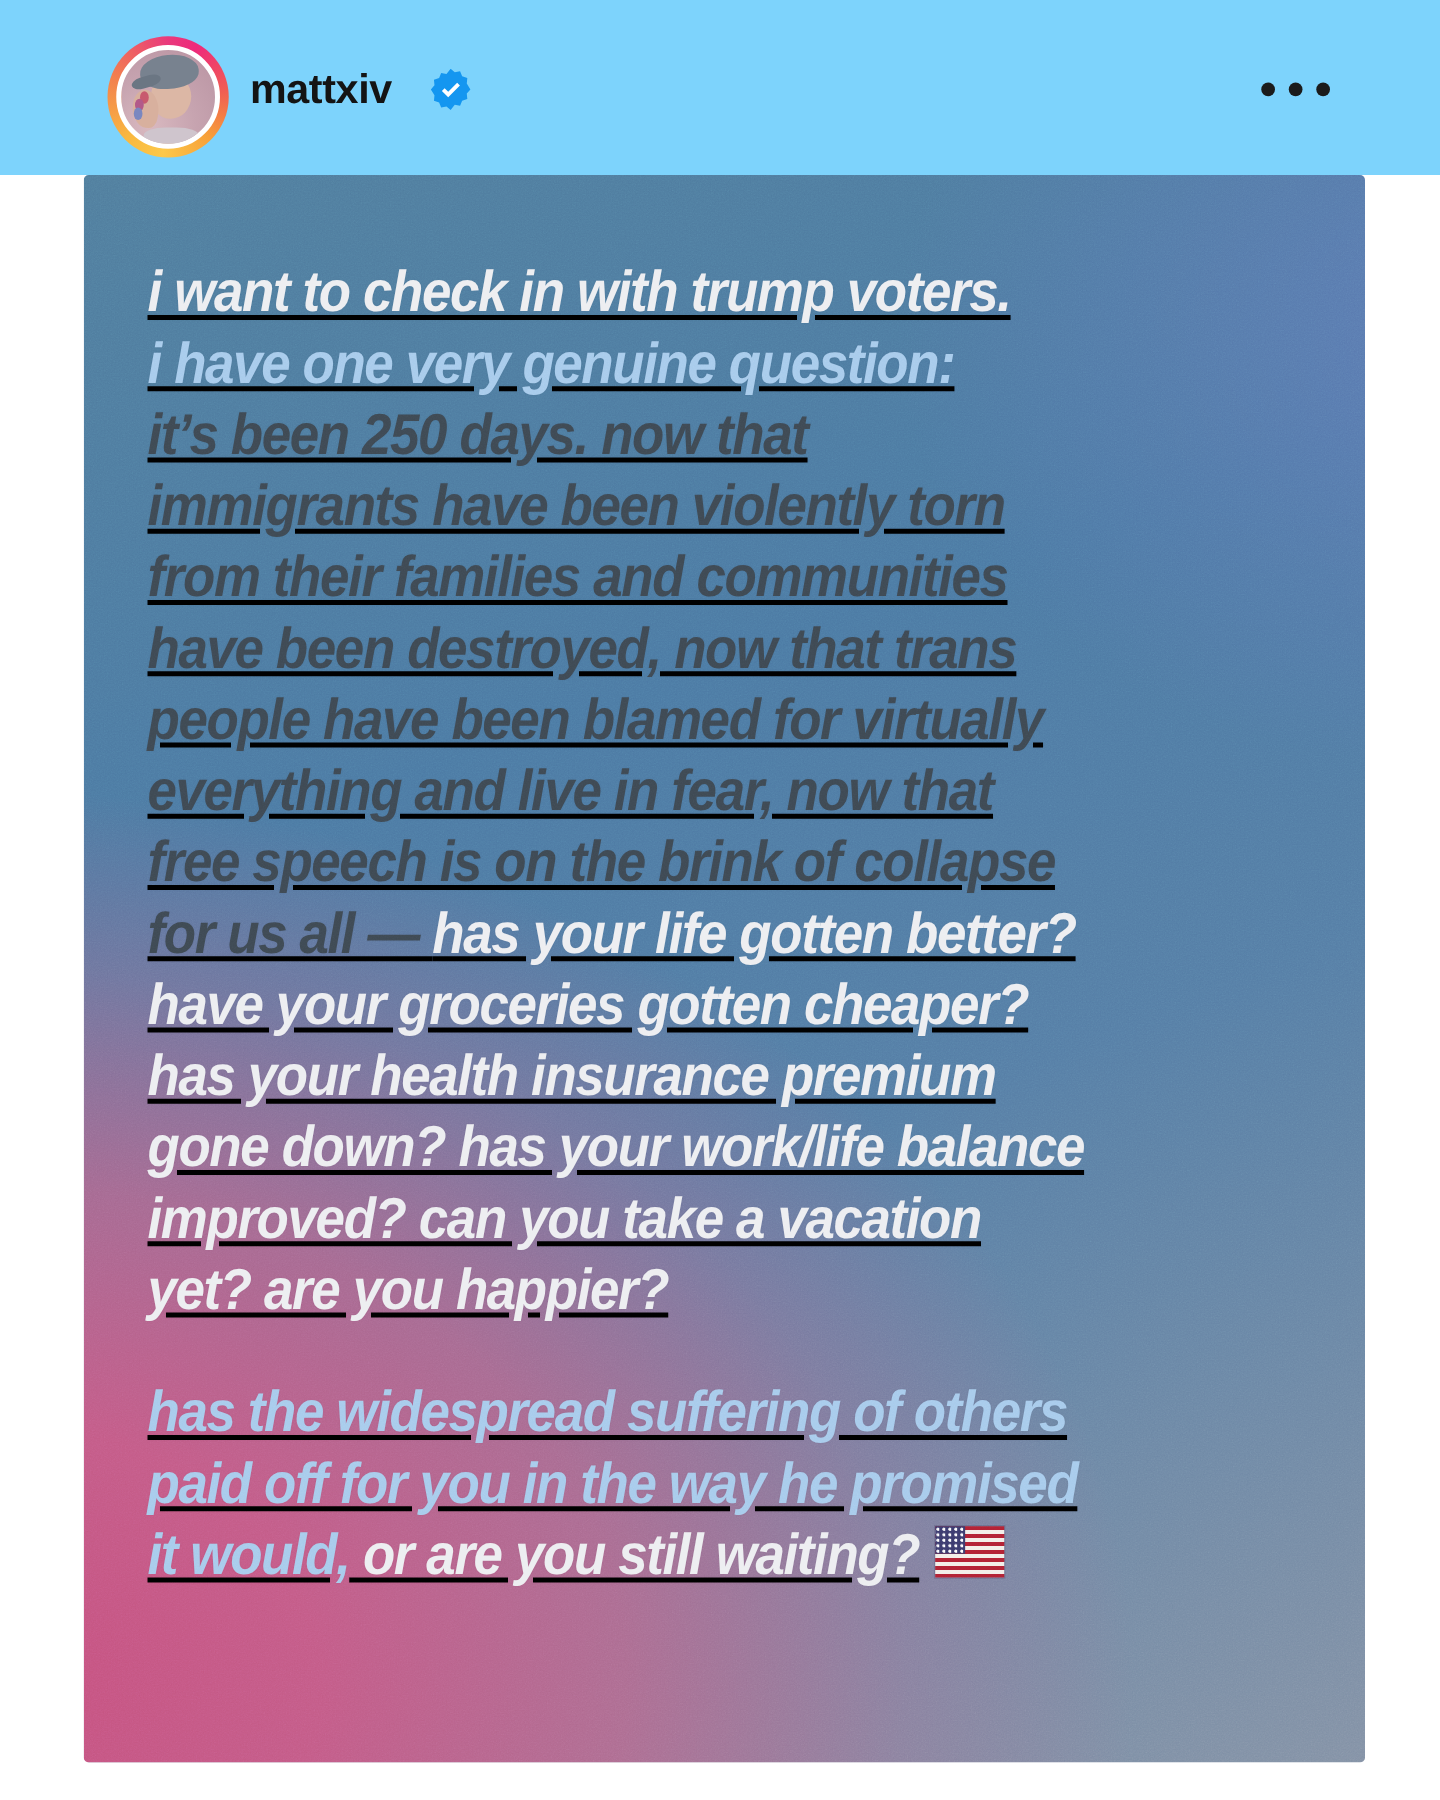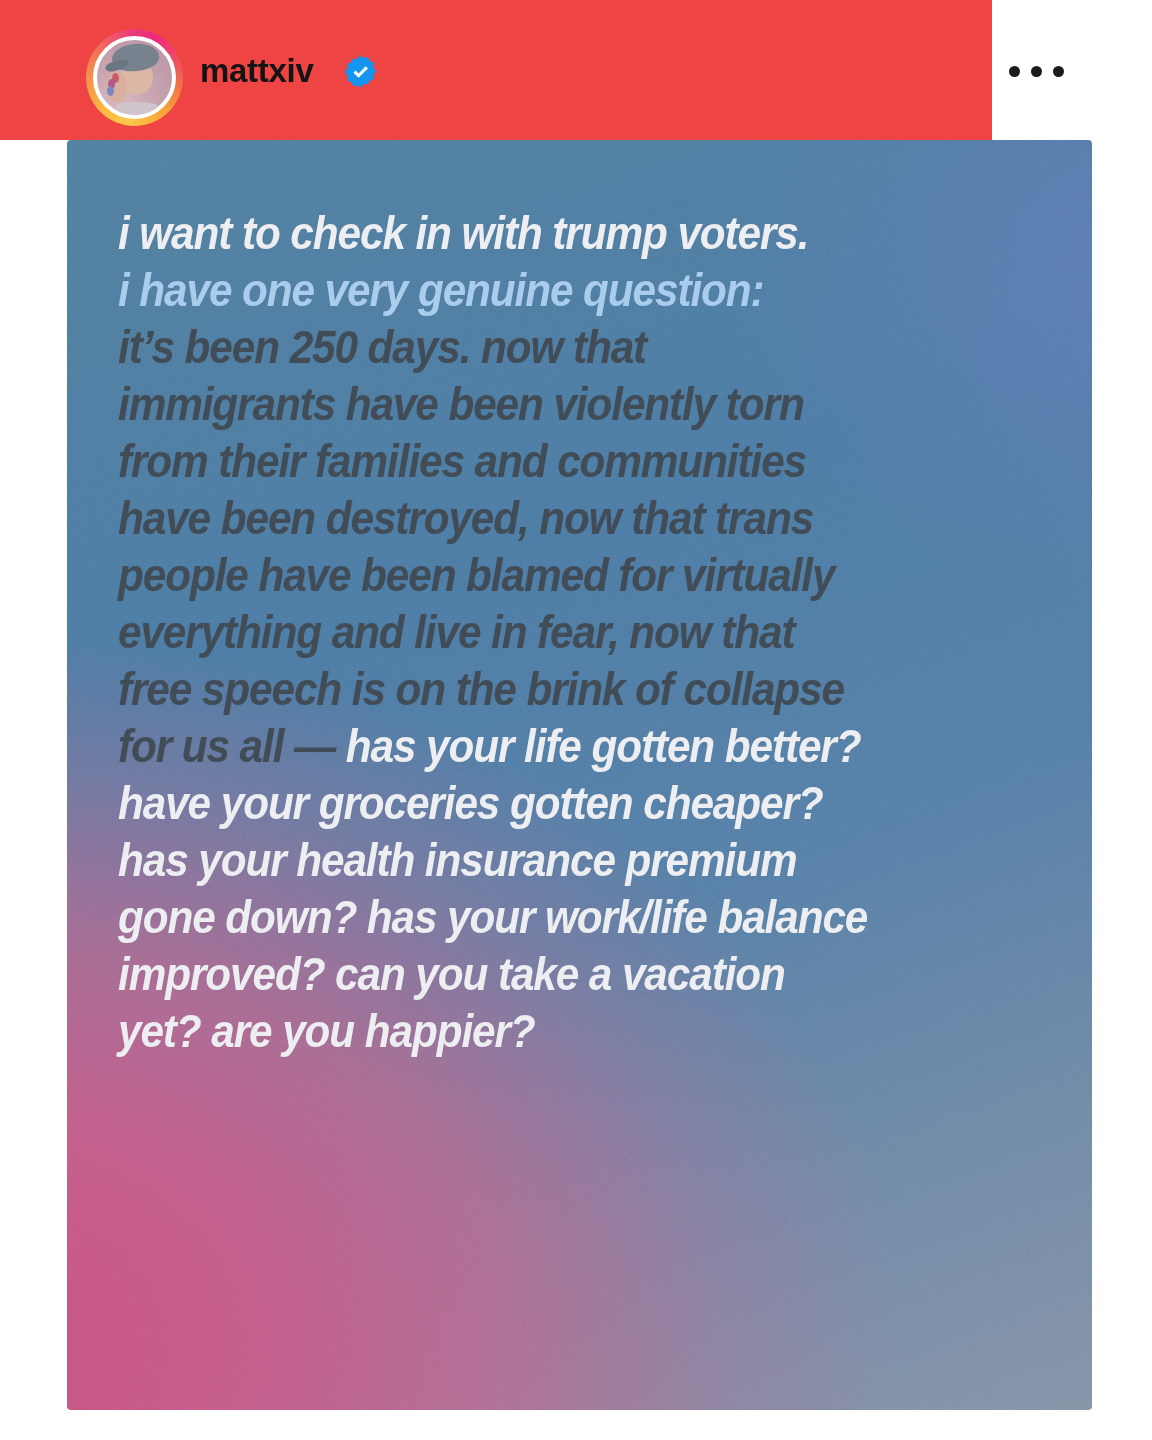--- a/index.html
+++ b/index.html
@@ -2,21 +2,21 @@
 <html><head>
 <meta charset="utf-8">
 <style>
   html,body{margin:0;padding:0;}
   body{
     width:1152px;height:1440px;position:relative;background:#ffffff;
     font-family:"Liberation Sans", sans-serif;overflow:hidden;
   }
 
   
-  .post-header{position:absolute;left:0;top:0;width:992px;height:140px;background:#ef4444;}
+  .post-header{position:absolute;left:0;top:0;width:1152px;height:140px;background:#7dd3fc;}
   .avatar{position:absolute;left:86px;top:29px;width:97px;height:97px;border-radius:50%;
     background:conic-gradient(#e9397c 0deg,#ee2a7b 30deg,#f05e52 85deg,#f7a038 135deg,#fcc84a 185deg,#f9b83f 225deg,#f2804f 290deg,#e9397c 360deg);}
   .avatar-photo{position:absolute;inset:7px;border-radius:50%;border:4px solid #fff;overflow:hidden;
     background:radial-gradient(circle at 30% 80%, #d9b9c0 0%, #c7a4b0 45%, #b892a1 100%);}
   .ph-cap{position:absolute;top:5%;left:20%;width:62%;height:36%;background:#78828f;border-radius:50% 50% 45% 45%;transform:rotate(-5deg);}
   .ph-brim{position:absolute;top:28%;left:10%;width:32%;height:12%;background:#6b7683;border-radius:40%/60%;transform:rotate(-16deg);}
   .ph-face{position:absolute;top:27%;left:32%;width:42%;height:46%;background:#dcb7a5;border-radius:48% 52% 55% 50%;}
   .ph-hand{position:absolute;top:42%;left:12%;width:28%;height:40%;background:#d8b09e;border-radius:40% 60% 30% 60%;transform:rotate(8deg);}
   .ph-nail1,.ph-nail2,.ph-nail3{position:absolute;width:7px;height:10px;border-radius:50%;}
   .ph-nail1{top:44%;left:20%;background:#c85a6e;}
@@ -34,21 +34,21 @@
   
   .post-image{
     position:absolute;left:67px;top:140px;width:1025px;height:1270px;margin:0;border-radius:4px;overflow:hidden;
     background:
       radial-gradient(ellipse 120% 75% at -8% 95%, #c7517f 0%, #c45c88 22%, rgba(194,100,140,.75) 42%, rgba(175,110,150,.35) 60%, rgba(175,110,150,0) 75%),
       radial-gradient(ellipse 62% 38% at 108% 10%, rgba(98,124,184,.8) 0%, rgba(98,124,184,0) 72%),
       linear-gradient(160deg, #517e9e 0%, #4c7aa4 35%, #567ea6 60%, #8492a6 100%);
   }
   .grain{position:absolute;inset:0;width:100%;height:100%;opacity:.16;mix-blend-mode:overlay;pointer-events:none;}
 
-  .text-layer{position:relative;padding:65px 30px 0 51px;}
+  .text-layer{position:relative;padding:65px 30px 0 51px;text-decoration:underline;}
   .block-body{}
   .block-outro{margin-top:41px;}
   .line{
     font-style:italic;font-weight:bold;font-size:46px;line-height:57px;letter-spacing:-1.2px;
     transform:scaleX(.92);transform-origin:0 50%;white-space:nowrap;
     text-shadow:0 0 2px rgba(0,0,0,.05);
   }
   .seg-white{color:#edeef1;}
   .seg-blue{color:#a7cbec;}
   .seg-dark{color:#3e4953;}
@@ -105,20 +105,25 @@
         <div class="line"><span class="seg-dark">people have been blamed for virtually</span></div>
         <div class="line"><span class="seg-dark">everything and live in fear, now that</span></div>
         <div class="line"><span class="seg-dark">free speech is on the brink of collapse</span></div>
         <div class="line"><span class="seg-dark">for us all — </span><span class="seg-white">has your life gotten better?</span></div>
         <div class="line"><span class="seg-white">have your groceries gotten cheaper?</span></div>
         <div class="line"><span class="seg-white">has your health insurance premium</span></div>
         <div class="line"><span class="seg-white">gone down? has your work/life balance</span></div>
         <div class="line"><span class="seg-white">improved? can you take a vacation</span></div>
         <div class="line"><span class="seg-white">yet? are you happier?</span></div>
       </div>
+      <div class="block block-outro">
+        <div class="line"><span class="seg-blue">has the widespread suffering of others</span></div>
+        <div class="line"><span class="seg-blue">paid off for you in the way he promised</span></div>
+        <div class="line"><span class="seg-blue">it would,</span><span class="seg-white"> or are you still waiting?</span><span class="flag"><span class="canton"></span></span></div>
+      </div>
     </div>
   <svg class="grain" aria-hidden="true">
     <filter id="grain-f">
       <feTurbulence type="fractalNoise" baseFrequency="0.9" numOctaves="2" stitchTiles="stitch"></feTurbulence>
       <feColorMatrix type="saturate" values="0"></feColorMatrix>
     </filter>
     <rect width="100%" height="100%" filter="url(#grain-f)"></rect>
   </svg>
 </figure>
 

